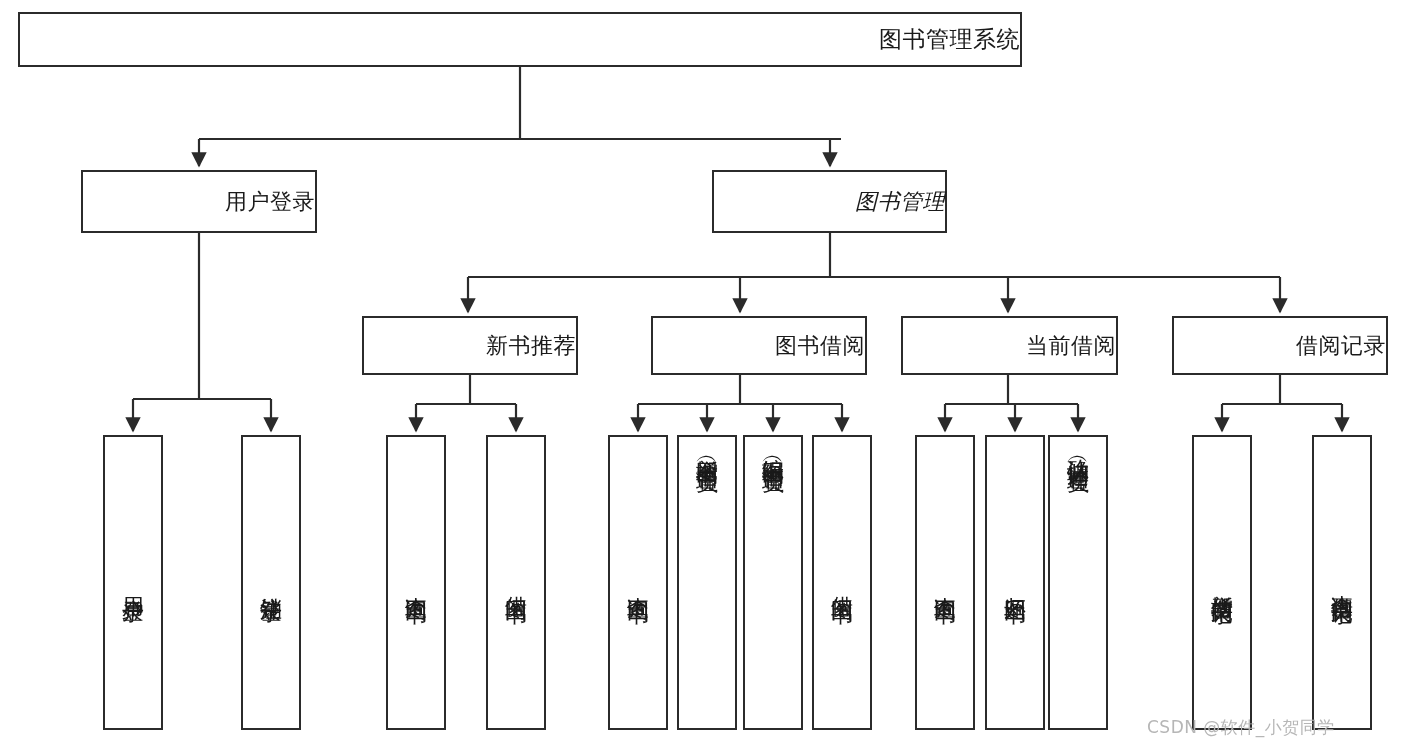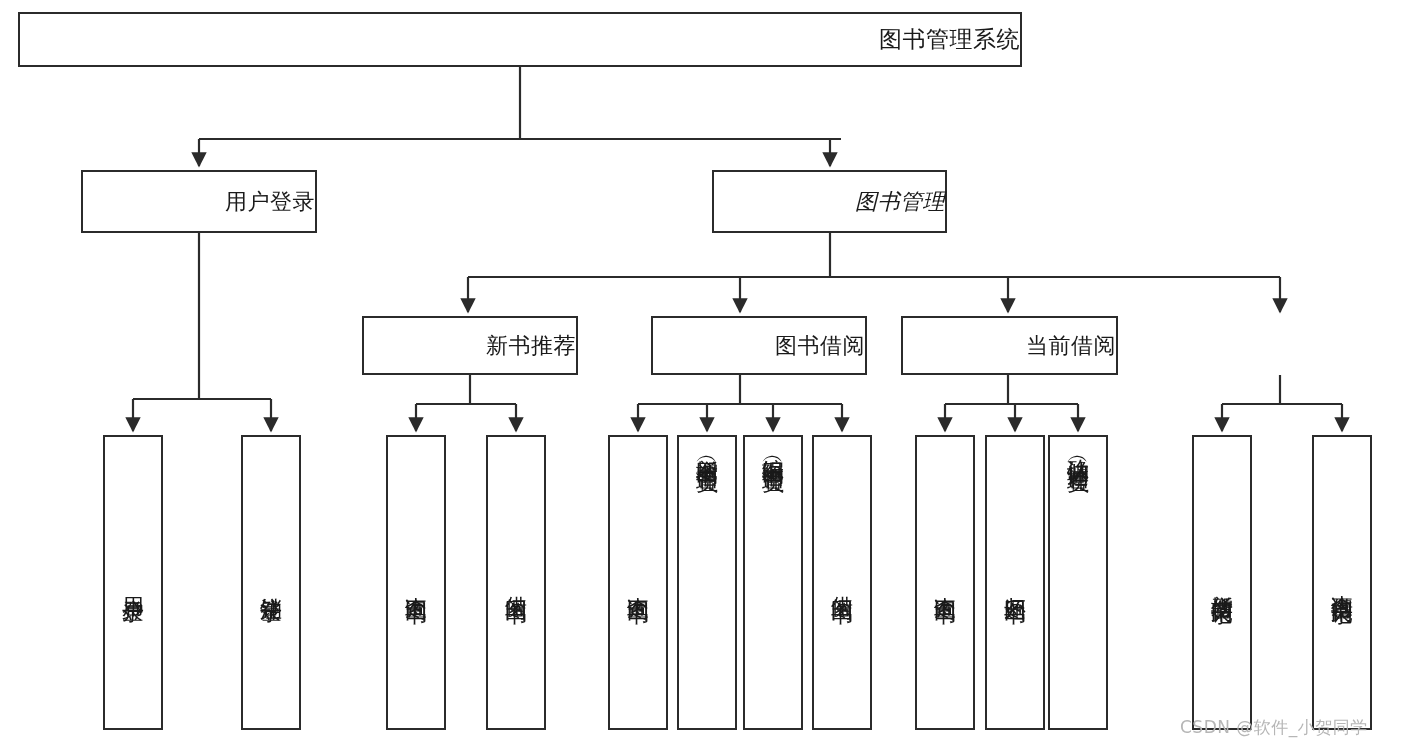--- a/index.html
+++ b/index.html
@@ -143,20 +143,23 @@
 
   <div class="node horiz" style="left:362px; top:316px; width:216px; height:59px;">
     <span class="label">新书推荐</span>
   </div>
   <div class="node horiz" style="left:632px; top:316px; width:216px; height:59px;margin-left:19px;">
     <span class="label">图书借阅</span>
   </div>
   <div class="node horiz" style="left:901px; top:316px; width:217px; height:59px;padding-left:12px;">
     <span class="label">当前借阅</span>
   </div>
+  <div class="node horiz" style="left:1172px; top:316px; width:216px; height:59px;">
+    <span class="label">借阅记录</span>
+  </div>
 
   <div class="node leaf center-v" style="left:103px; top:435px; width:60px; height:295px;">
     <span class="label">用户登录</span>
   </div>
   <div class="node leaf center-v" style="left:241px; top:435px; width:60px; height:295px;">
     <span class="label">注销登录</span>
   </div>
 
   <div class="node leaf center-v" style="left:386px; top:435px; width:60px; height:295px;">
     <span class="label">查询图书</span>
@@ -188,15 +191,15 @@
     <span class="label">确认归还（管理员）</span>
   </div>
 
   <div class="node leaf center-v" style="left:1192px; top:435px; width:60px; height:295px;">
     <span class="label">新增借阅记录</span>
   </div>
   <div class="node leaf center-v" style="left:1312px; top:435px; width:60px; height:295px;">
     <span class="label">查询借阅记录</span>
   </div>
 
-  <div class="watermark" style="left:1180px; top:716px;">CSDN @软件_小贺同学</div>
+  <div class="watermark" style="left:1147px; top:716px;">CSDN @软件_小贺同学</div>
 
 </div>
 
 </body></html>

